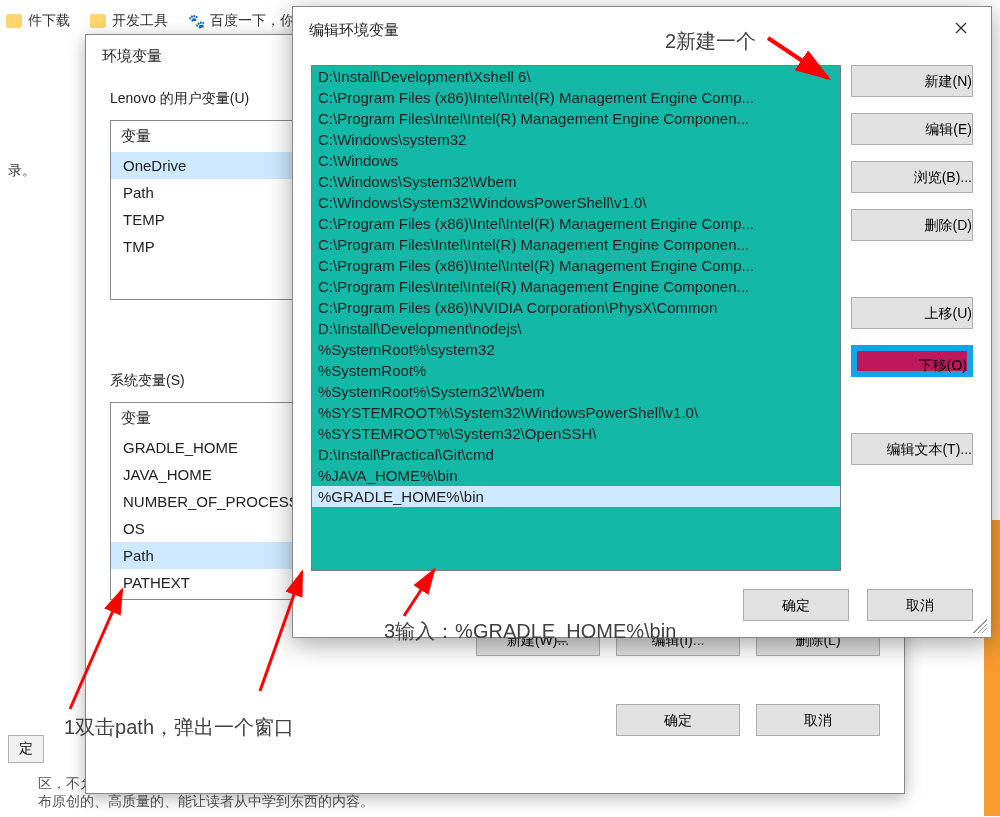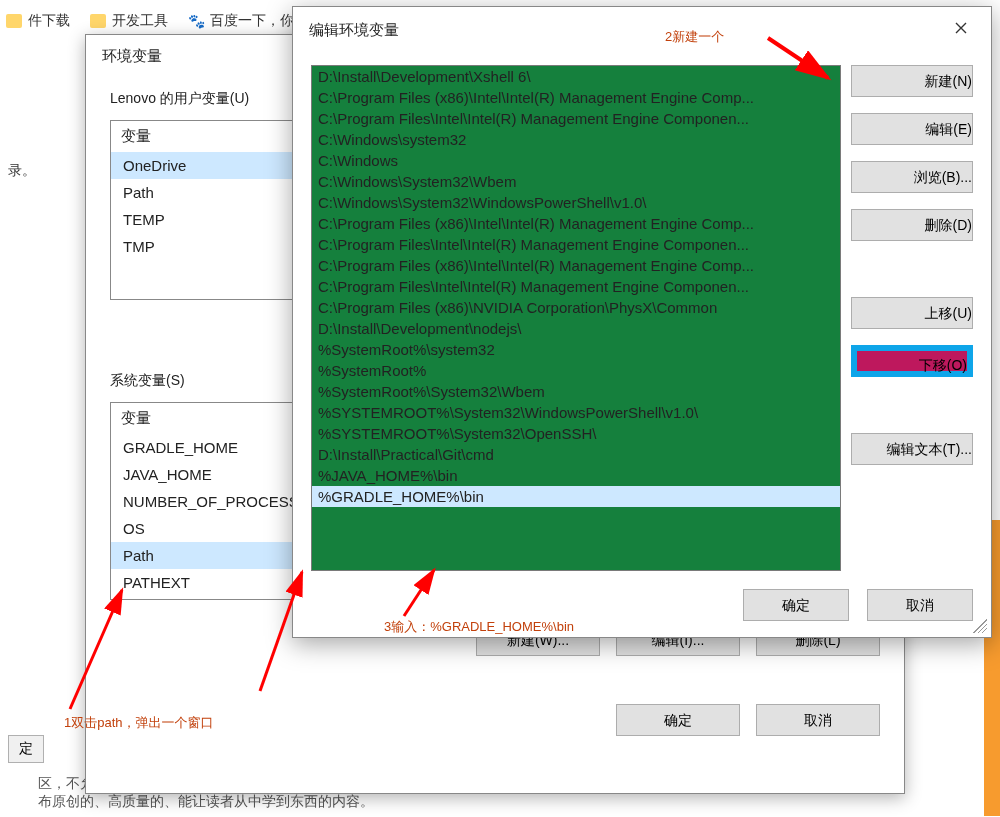--- a/index.html
+++ b/index.html
@@ -146,21 +146,21 @@
     .edit-body {
       display:flex;
       padding:12px 18px 8px 18px;
       gap:10px;
     }
     .path-list {
       flex:1;
       border:1px solid #7a7a7a;
       height:506px;
       overflow-y:scroll;
-      background:#15803d;
+      background:#14b8a6;
     }
     .path-item {
       padding:2px 6px;
       font-size:15px;
       color:#222;
       white-space:nowrap;
       overflow:hidden;
       text-overflow:ellipsis;
     }
     .path-item.selected { background:#cde8ff; }
@@ -197,22 +197,22 @@
                         transparent 80%, #999 80%, #999 85%, transparent 85%);
     }
     
     .path-list::-webkit-scrollbar { width:18px; }
     .path-list::-webkit-scrollbar-track { background:#f0f0f0; }
     .path-list::-webkit-scrollbar-thumb { background:#c0c0c0; border:1px solid #a0a0a0; }
 
     
     .anno {
       position:absolute;
-      color:#c2410c;
-      font-size:13px;
+      color:#404040;
+      font-size:20px;
       pointer-events:none;
     }
     .arrow {
       position:absolute;
       pointer-events:none;
     }
   </style>
 </head>
 <body>
 

